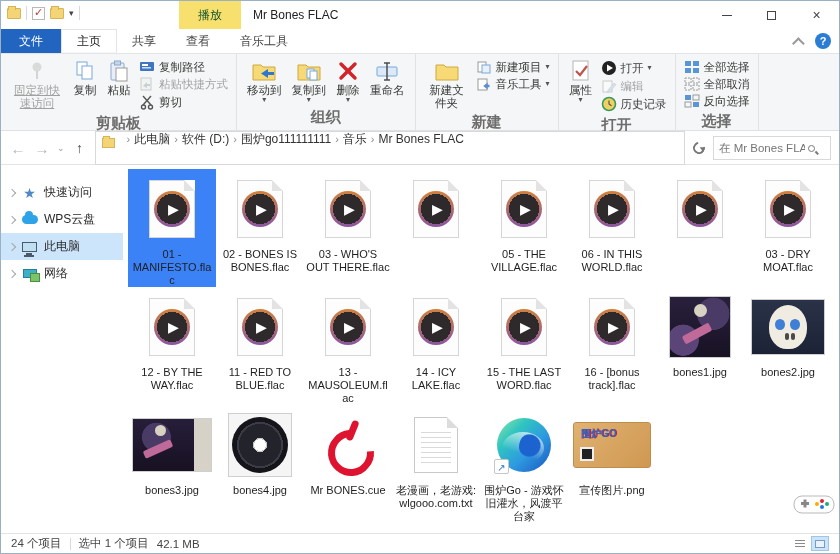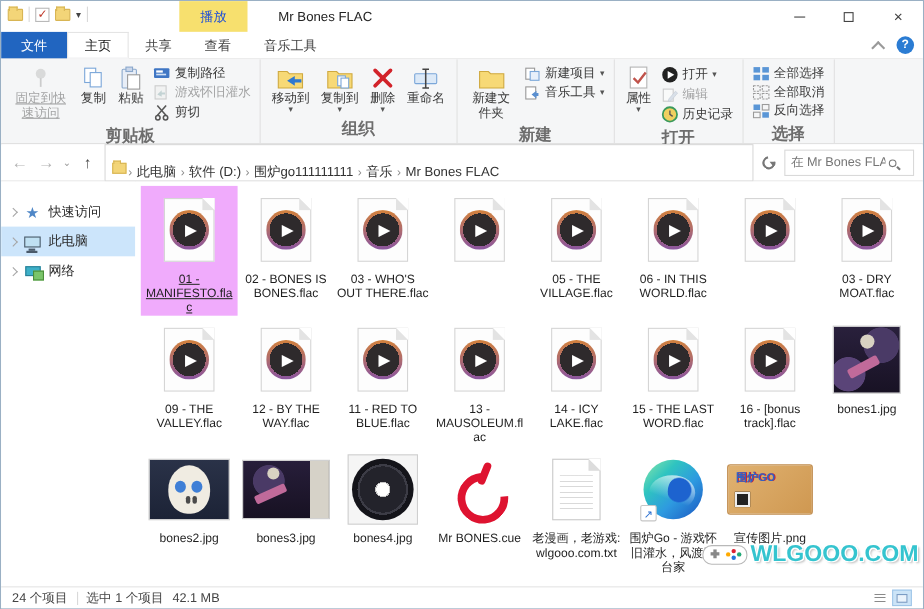--- a/index.html
+++ b/index.html
@@ -10,22 +10,22 @@
 
   
   .titlebar { position:absolute; left:0; top:0; right:0; height:28px; background:#fff; }
   .qat { position:absolute; left:6px; top:5px; display:flex; align-items:center; gap:5px; }
   .qat-folder { width:14px; height:11px; background:#f3d578; border:1px solid #d8b554; border-radius:1px; position:relative; }
   .qat-folder::before { content:""; position:absolute; left:0; top:-3px; width:6px; height:3px; background:#f3d578; border:1px solid #d8b554; border-bottom:none; }
   .qat-check { width:13px; height:13px; background:#fff; border:1px solid #b9b9b9; position:relative; }
   .qat-check::after { content:"✓"; position:absolute; left:1px; top:-2px; color:#c0392b; font-size:11px; }
   .qat-sep { width:1px; height:14px; background:#d9d9d9; }
   .qat-caret { font-size:9px; color:#444; }
-  .ctx-tab-header { position:absolute; left:162px; top:0; width:62px; height:28px; background:#f7e06e;
-                    display:flex; align-items:center; justify-content:center; color:#1d4ed8; font-size:12px; }
+  .ctx-tab-header { position:absolute; left:178px; top:0; width:62px; height:28px; background:#f7e06e;
+                    display:flex; align-items:center; justify-content:center; color:#14532d; font-size:12px; }
   .win-title { position:absolute; left:252px; top:7px; color:#222; font-size:12px; }
   .win-controls { position:absolute; right:0; top:0; display:flex; }
   .win-btn { width:45px; height:28px; display:flex; align-items:center; justify-content:center; color:#444; }
   .glyph-min { width:10px; height:1px; background:#444; display:block; }
   .glyph-max { width:9px; height:9px; border:1px solid #444; display:block; }
   .glyph-close { font-size:14px; line-height:1; }
 
   
   .tabrow { position:absolute; left:0; top:28px; right:0; height:25px; background:#fff;
             border-bottom:1px solid #e4e4e4; display:flex; align-items:stretch; }
@@ -53,22 +53,22 @@
   .caret { font-size:8px; color:#555; line-height:6px; }
   .wrapnarrow { width:52px; }
   .wrapfolder { width:42px; }
 
   
   .navbar { position:absolute; left:0; top:131px; right:0; height:33px; background:#fff;
             border-bottom:1px solid #e4e4e4; display:flex; align-items:center; padding:0 8px; gap:6px; }
   .nav-arrow { font-size:15px; color:#b5b5b5; width:18px; text-align:center; }
   .nav-arrow.up { color:#4a4a4a; font-size:14px; }
   .nav-dd { font-size:9px; color:#9a9a9a; }
-  .addressbox { flex:1; height:24px; border:1px solid #d9d9d9; background:#fff; display:flex; align-items:flex-start;
-                padding:16px 6px; gap:0; overflow:hidden; white-space:nowrap; }
+  .addressbox { flex:1; height:24px; border:1px solid #d9d9d9; background:#fff; display:flex; align-items:flex-end;
+                padding:16px 6px; gap:10px; overflow:hidden; white-space:nowrap; }
   .addr-folder { width:13px; height:10px; background:#f3d578; border:1px solid #d8b554; flex:none; position:relative; }
   .addr-folder::before { content:""; position:absolute; left:0; top:-3px; width:5px; height:2px; background:#f3d578; border:1px solid #d8b554; border-bottom:none; }
   .crumb { color:#333; font-size:12px; padding:0 2px; }
   .crumb-sep { color:#8a8a8a; font-size:11px; padding:0 2px; }
   .refresh-icon { width:12px; height:12px; border:2px solid #777; border-radius:50%; border-top-color:transparent;
                   transform:rotate(35deg); position:relative; flex:none; margin:0 2px; }
   .refresh-icon::after { content:""; position:absolute; right:-3px; top:-3px; border:3px solid transparent; border-bottom:4px solid #777; transform:rotate(18deg); }
   .searchbox { width:118px; height:24px; border:1px solid #d9d9d9; background:#fff; display:flex; align-items:center; padding:0 5px; gap:3px; }
   .searchbox input { border:none; outline:none; width:86px; font-size:11.5px; color:#333; font-family:inherit; background:transparent; }
   .search-glass { width:7px; height:7px; border:1.5px solid #777; border-radius:50%; position:relative; flex:none; }
@@ -85,21 +85,21 @@
   .ic-cloud::before { content:""; position:absolute; left:3px; top:-4px; width:8px; height:8px; background:#2fa3e8; border-radius:50%; }
   .ic-pc { width:15px; height:10px; border:1.5px solid #4a5a6a; background:#bfe0f2; position:relative; }
   .ic-pc::after { content:""; position:absolute; left:3px; bottom:-4px; width:6px; height:2px; background:#4a5a6a; box-shadow:-2px 2px 0 0 #4a5a6a, 2px 2px 0 0 #4a5a6a; }
   .ic-net { width:14px; height:9px; background:#3db0c8; border:1px solid #2a7f96; position:relative; }
   .ic-net::after { content:""; position:absolute; right:-4px; top:3px; width:8px; height:7px; background:#7ac56a; border:1px solid #4a8f3a; }
 
   
   .content { position:absolute; left:122px; top:164px; right:0; bottom:20px; overflow:hidden; background:#fff; }
   .file-grid { display:grid; grid-template-columns:repeat(8, 88px); grid-auto-rows:minmax(117px,auto); padding:4px 0 0 5px; }
   .file-item { display:flex; flex-direction:column; align-items:center; padding-top:4px; }
-  .file-item.selected { background:#f0abfc;text-decoration:underline; }
+  .file-item.selected { background:#3b82f6; }
   .fi-iconarea { height:72px; display:flex; align-items:center; justify-content:center; }
   .fi-label { width:84px; text-align:center; font-size:11px; line-height:13px; color:#1f1f1f; margin-top:3px;
               word-wrap:break-word; overflow-wrap:break-word; }
   .fi-icon { position:relative; display:block; }
   .fi-inner { position:absolute; display:block; }
 
   
   .icon-flac { width:46px; height:58px; background:#fdfdfd; border:1px solid #d5d5d5; }
   .icon-flac::before { content:""; position:absolute; top:-1px; right:-1px; border-style:solid;
                        border-width:0 11px 11px 0; border-color:#fff #fff #e3e3e3 transparent; }
@@ -273,21 +273,21 @@
             </span>
             <span>复制路径</span>
           </div>
           <div class="sbtn disabled">
             <span class="ricon">
               <svg width="16" height="14">
                   <rect x="2" y="1" width="10" height="12" fill="#eee" stroke="#999"></rect>
                   <path d="M4 9 l4 -4 v2 h3 v2 h-3 v2 z" fill="#8aa"></path>
                 </svg>
             </span>
-            <span>游戏怀旧灌水</span>
+            <span>粘贴快捷方式</span>
           </div>
           <div class="sbtn">
             <span class="ricon">
               <svg width="16" height="16" fill="none" stroke="#555" stroke-width="1.4">
                   <line x1="4" y1="2" x2="12" y2="11"></line>
                   <line x1="12" y1="2" x2="4" y2="11"></line>
                   <circle cx="4.5" cy="13" r="2"></circle>
                   <circle cx="11.5" cy="13" r="2"></circle>
                 </svg>
             </span>
@@ -486,20 +486,27 @@
       <span class="search-glass"></span>
     </div>
   </div>
 
   <div class="sidebar">
     <div class="side-item">
       <span class="expand"></span>
       <span class="si-icon ic-star">★</span>
       <span>快速访问</span>
     </div>
+    <div class="side-item">
+      <span class="expand"></span>
+      <span class="si-icon">
+          <span class="ic-cloud"></span>
+        </span>
+      <span>WPS云盘</span>
+    </div>
     <div class="side-item selected">
       <span class="expand"></span>
       <span class="si-icon">
           <span class="ic-pc"></span>
         </span>
       <span>此电脑</span>
     </div>
     <div class="side-item">
       <span class="expand"></span>
       <span class="si-icon">
@@ -565,28 +572,20 @@
             </span>
     </span>
   </div>
         <div class="file-item">
     <span class="fi-iconarea">
       <span class="fi-icon icon-flac">
               <span class="fi-inner"></span>
             </span>
     </span>
     <span class="fi-label">03 - DRY MOAT.flac</span>
-  </div>
-        <div class="file-item">
-    <span class="fi-iconarea">
-      <span class="fi-icon icon-flac">
-              <span class="fi-inner"></span>
-            </span>
-    </span>
-    <span class="fi-label">09 - THE VALLEY.flac</span>
   </div>
         <div class="file-item">
     <span class="fi-iconarea">
       <span class="fi-icon icon-flac">
               <span class="fi-inner"></span>
             </span>
     </span>
     <span class="fi-label">12 - BY THE WAY.flac</span>
   </div>
         <div class="file-item">
@@ -699,21 +698,20 @@
         <svg width="42" height="26" viewBox="0 0 42 26">
             <rect x="1" y="5" width="40" height="17" rx="8" fill="#fff" stroke="#b9b9b9"></rect>
             <rect x="8" y="11" width="8" height="3" fill="#888"></rect>
             <rect x="10.5" y="8.5" width="3" height="8" fill="#888"></rect>
             <circle cx="29" cy="10" r="2" fill="#d23"></circle>
             <circle cx="34" cy="13" r="2" fill="#2a7"></circle>
             <circle cx="29" cy="16" r="2" fill="#27d"></circle>
             <circle cx="24" cy="13" r="2" fill="#fa0"></circle>
           </svg>
       </span>
-      <span class="wm-text">WLGOOO.COM</span>
     </div>
   </div>
 
   <div class="statusbar">
     <span>24 个项目</span>
     <span class="status-sep"></span>
     <span>选中 1 个项目</span>
     <span>42.1 MB</span>
     <div class="status-right">
       <span class="view-btn">

